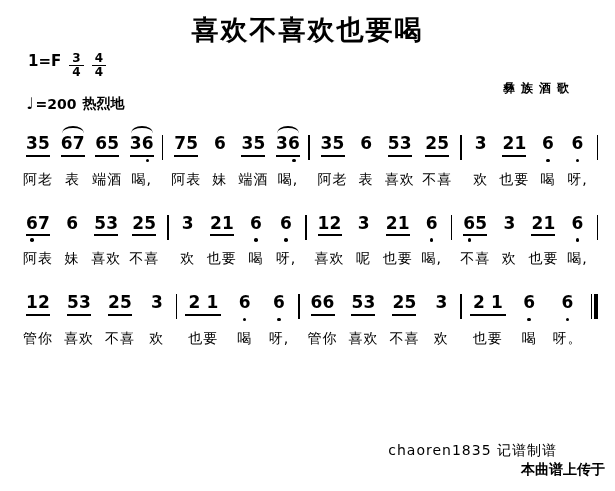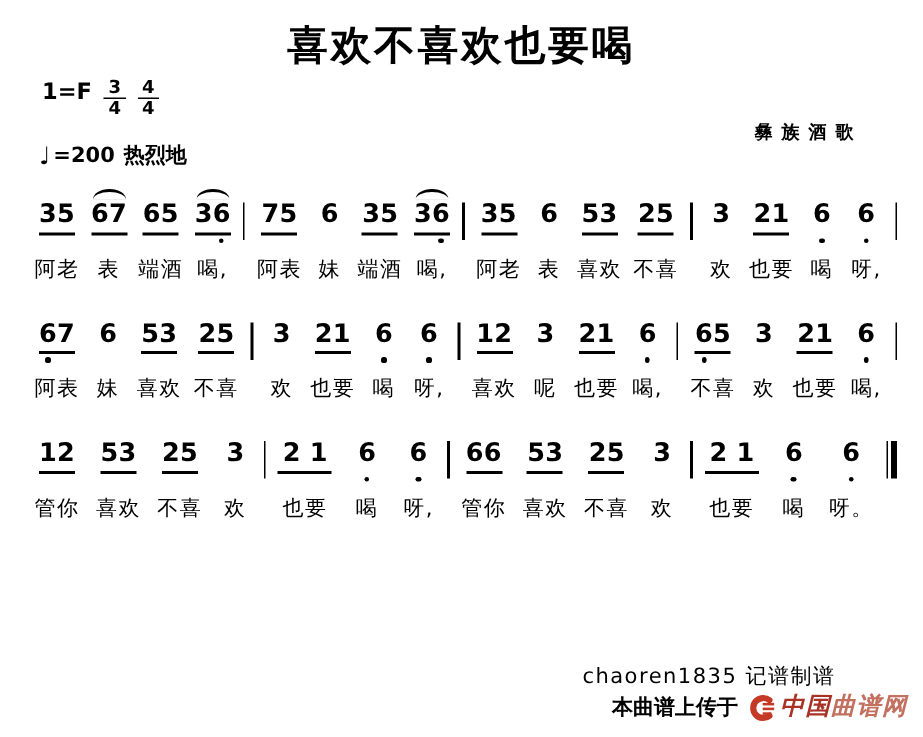--- a/index.html
+++ b/index.html
@@ -683,22 +683,13 @@
         <div class="bl"></div>
         <div class="bl thick"></div>
       </div>
     </div>
   </div>
 
 <div class="credits">chaoren1835 记谱制谱</div>
 
 <div class="footer">
   <span class="uploaded">本曲谱上传于</span>
-  <span class="logo">
-    <svg class="logo-icon" viewBox="0 0 20 20">
-      <path d="M15.5 4.2 A7.4 7.4 0 1 0 15.5 15.8" fill="none" stroke="#c43a26" stroke-width="4.6" stroke-linecap="round"></path>
-      <rect x="10.5" y="6.2" width="8.5" height="1.9" fill="#c43a26"></rect>
-      <rect x="10.5" y="9.7" width="8.5" height="1.9" fill="#c43a26"></rect>
-      <rect x="10.5" y="13.2" width="6.5" height="1.9" fill="#c43a26"></rect>
-    </svg>
-    <span class="site-name"><span id="siteA" style="color: rgb(169, 50, 38);">中国</span><span id="siteB" style="color: rgb(194, 112, 95);">曲谱网</span></span>
-  </span>
 </div>
 
 </body></html>

